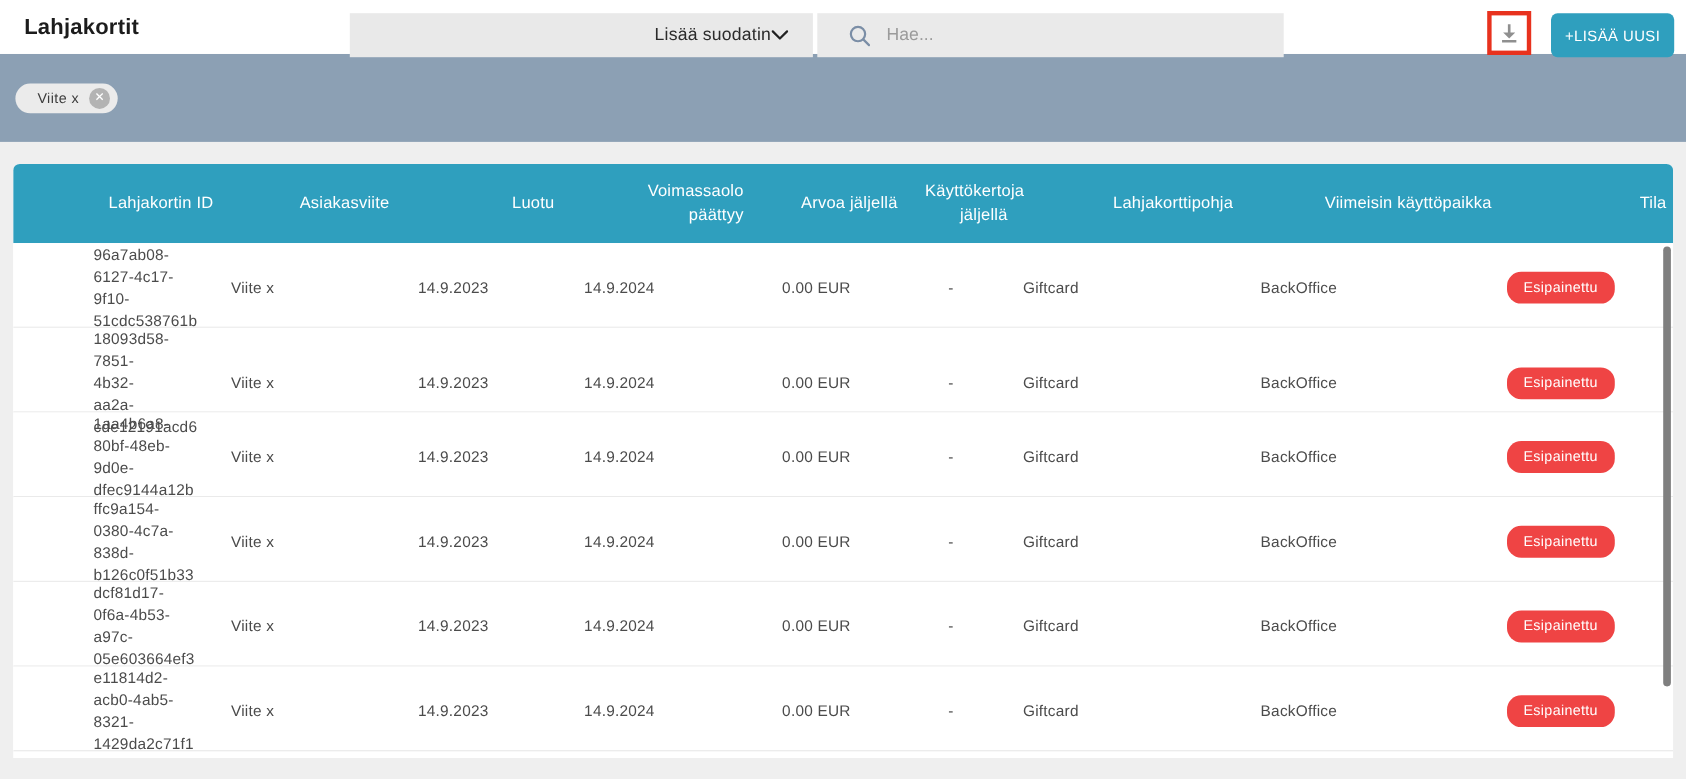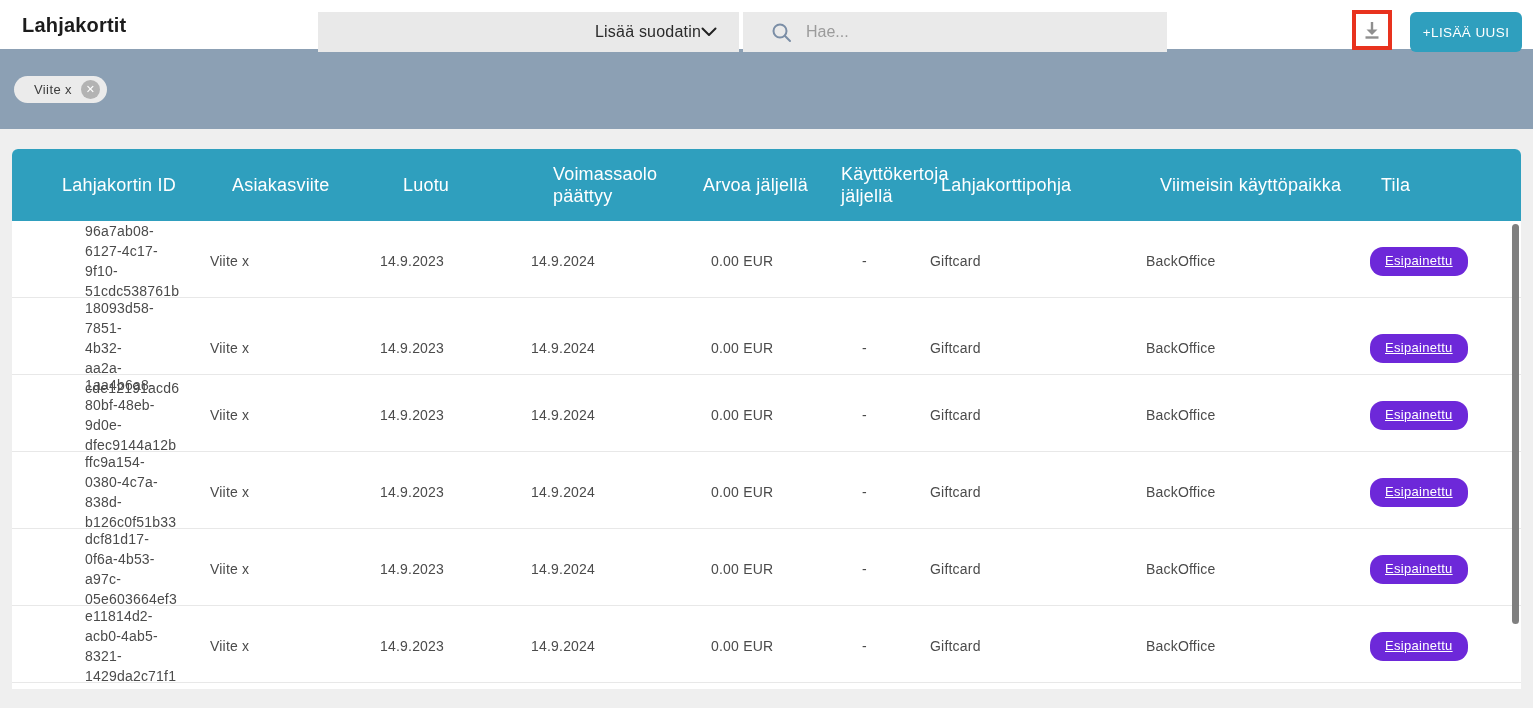--- a/index.html
+++ b/index.html
@@ -41,22 +41,22 @@
   .chip-x { width:19px; height:19px; border-radius:50%; background:#b3b3b3; color:#ffffff;
     display:flex; align-items:center; justify-content:center; font-size:11px;
     margin-left:9px; cursor:pointer; line-height:1; }
 
   
   .content { padding:20px 12px 0 12px; }
   .table { position:relative; width:1509px; height:540px; background:#ffffff;
     border-radius:6px 6px 0 0; overflow:hidden; }
   .thead, .trow { display:grid;
     grid-template-columns:188px 160px 150px 172px 140px 100px 205px 235px 159px; }
-  .thead { height:72px; background:#2f9fbe; color:#ffffff; font-size:18px;
-    align-items:center; line-height:22px; letter-spacing:.2px; }
+  .thead { height:72px; background:#2f9fbe; color:#ffffff; font-size:15px;
+    align-items:center; line-height:22px; letter-spacing:.2px;text-align:right; }
   .hcell { padding-right:6px; }
   .hcell:nth-child(1){ padding-left:50px; }
   .hcell:nth-child(2){ padding-left:32px; }
   .hcell:nth-child(3){ padding-left:43px; }
   .hcell:nth-child(4){ padding-left:43px; }
   .hcell:nth-child(5){ padding-left:21px; }
   .hcell:nth-child(6){ padding-left:19px; }
   .hcell:nth-child(7){ padding-left:19px; }
   .hcell:nth-child(8){ padding-left:33px; }
   .hcell:nth-child(9){ padding-left:19px; }
@@ -67,22 +67,22 @@
   .cell:nth-child(1){ padding-left:25px; padding-right:42px;margin-left:48px; }
   .cell:nth-child(2){ padding-left:10px; }
   .cell:nth-child(3){ padding-left:20px; }
   .cell:nth-child(4){ padding-left:21px; }
   .cell:nth-child(5){ padding-left:29px; }
   .cell:nth-child(6){ padding-left:40px; }
   .cell:nth-child(7){ padding-left:8px; }
   .cell:nth-child(8){ padding-left:19px; }
   .cell:nth-child(9){ padding-left:8px; }
 
-  .badge { display:inline-block; background:#6d28d9; color:#ffffff; font-size:13px;
-    padding:4px 15px 5px 15px; border-radius:13px; letter-spacing:.3px;text-decoration:underline; }
+  .badge { display:inline-block; background:#ef4444; color:#ffffff; font-size:13px;
+    padding:4px 15px 5px 15px; border-radius:13px; letter-spacing:.3px; }
 
   .scrollbar-thumb { position:absolute; right:2px; top:75px; width:7px; height:400px;
     background:#7f7f7f; border-radius:4px; cursor:pointer; }
 </style>
 </head>
 <body>
 
 <header class="topbar">
   <h1 class="page-title">Lahjakortit</h1>
 

